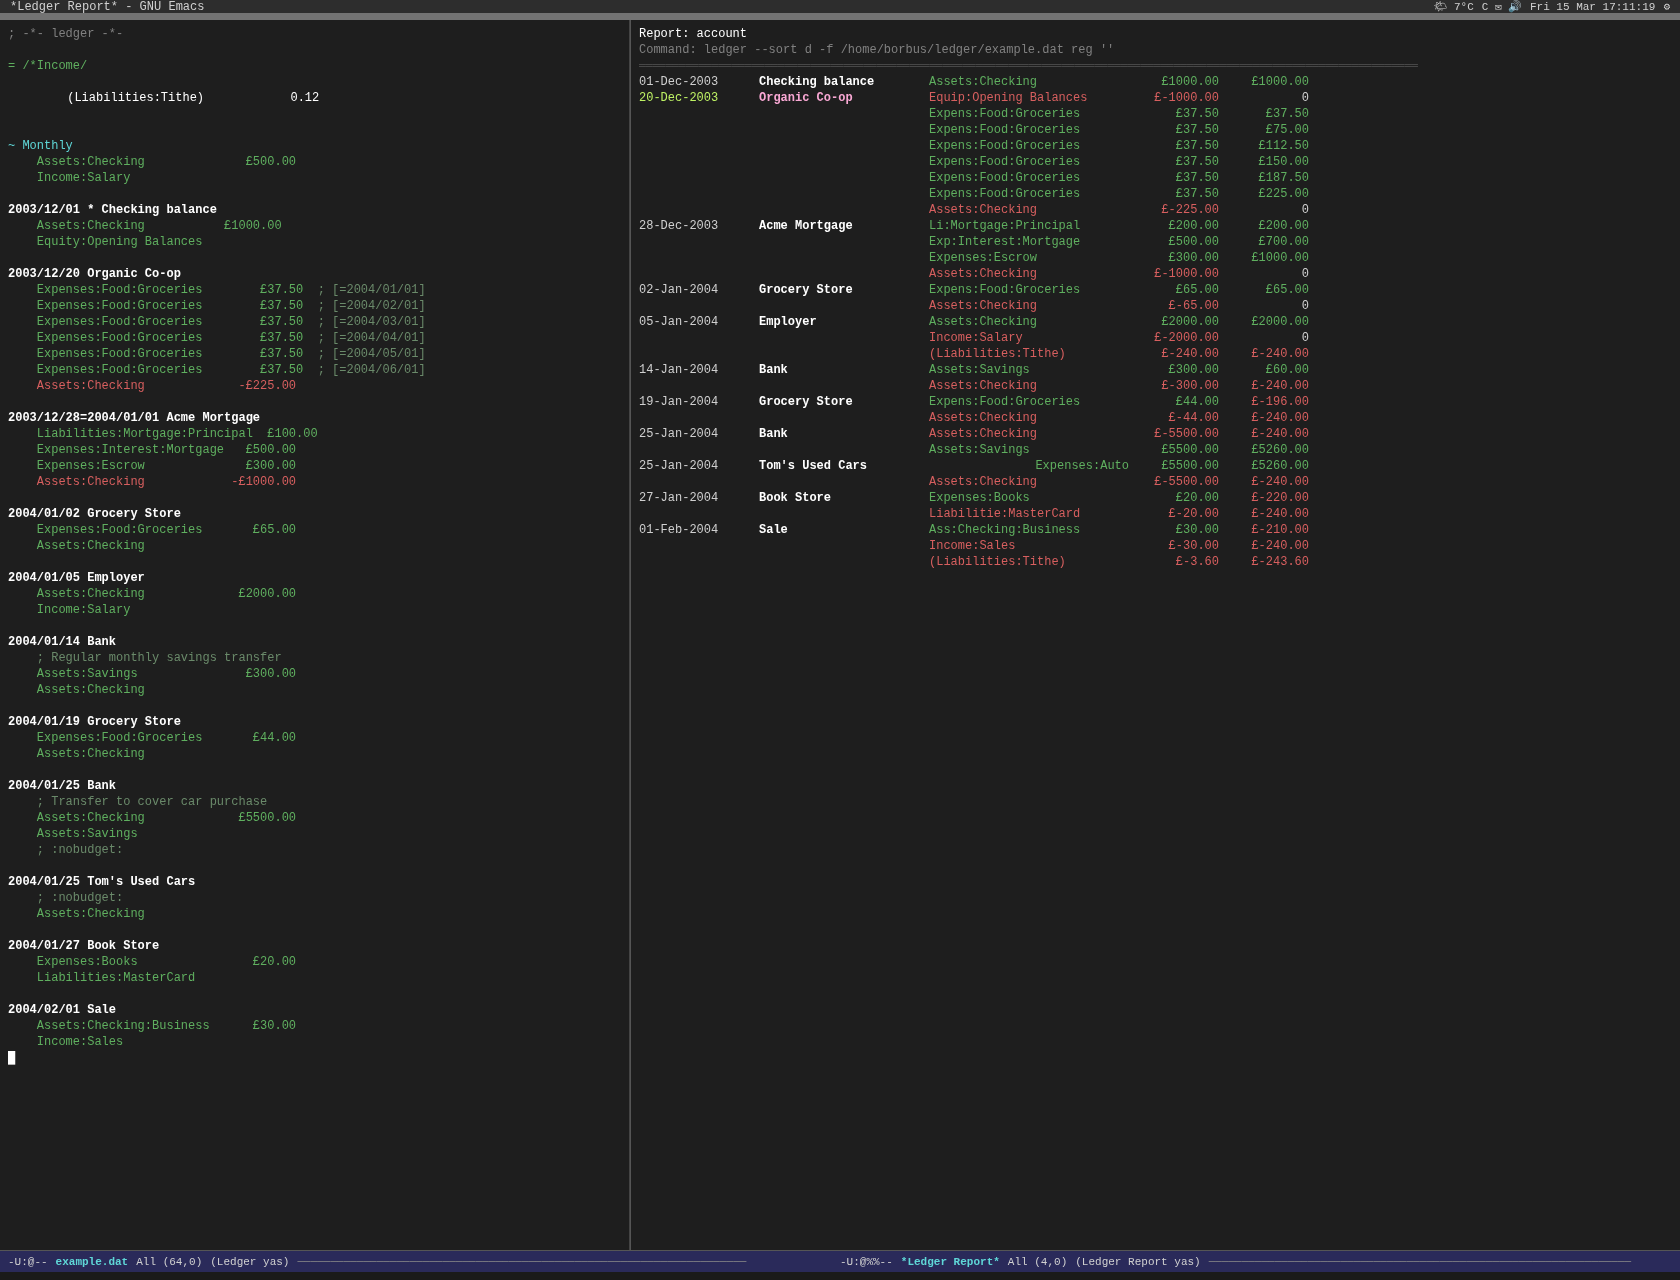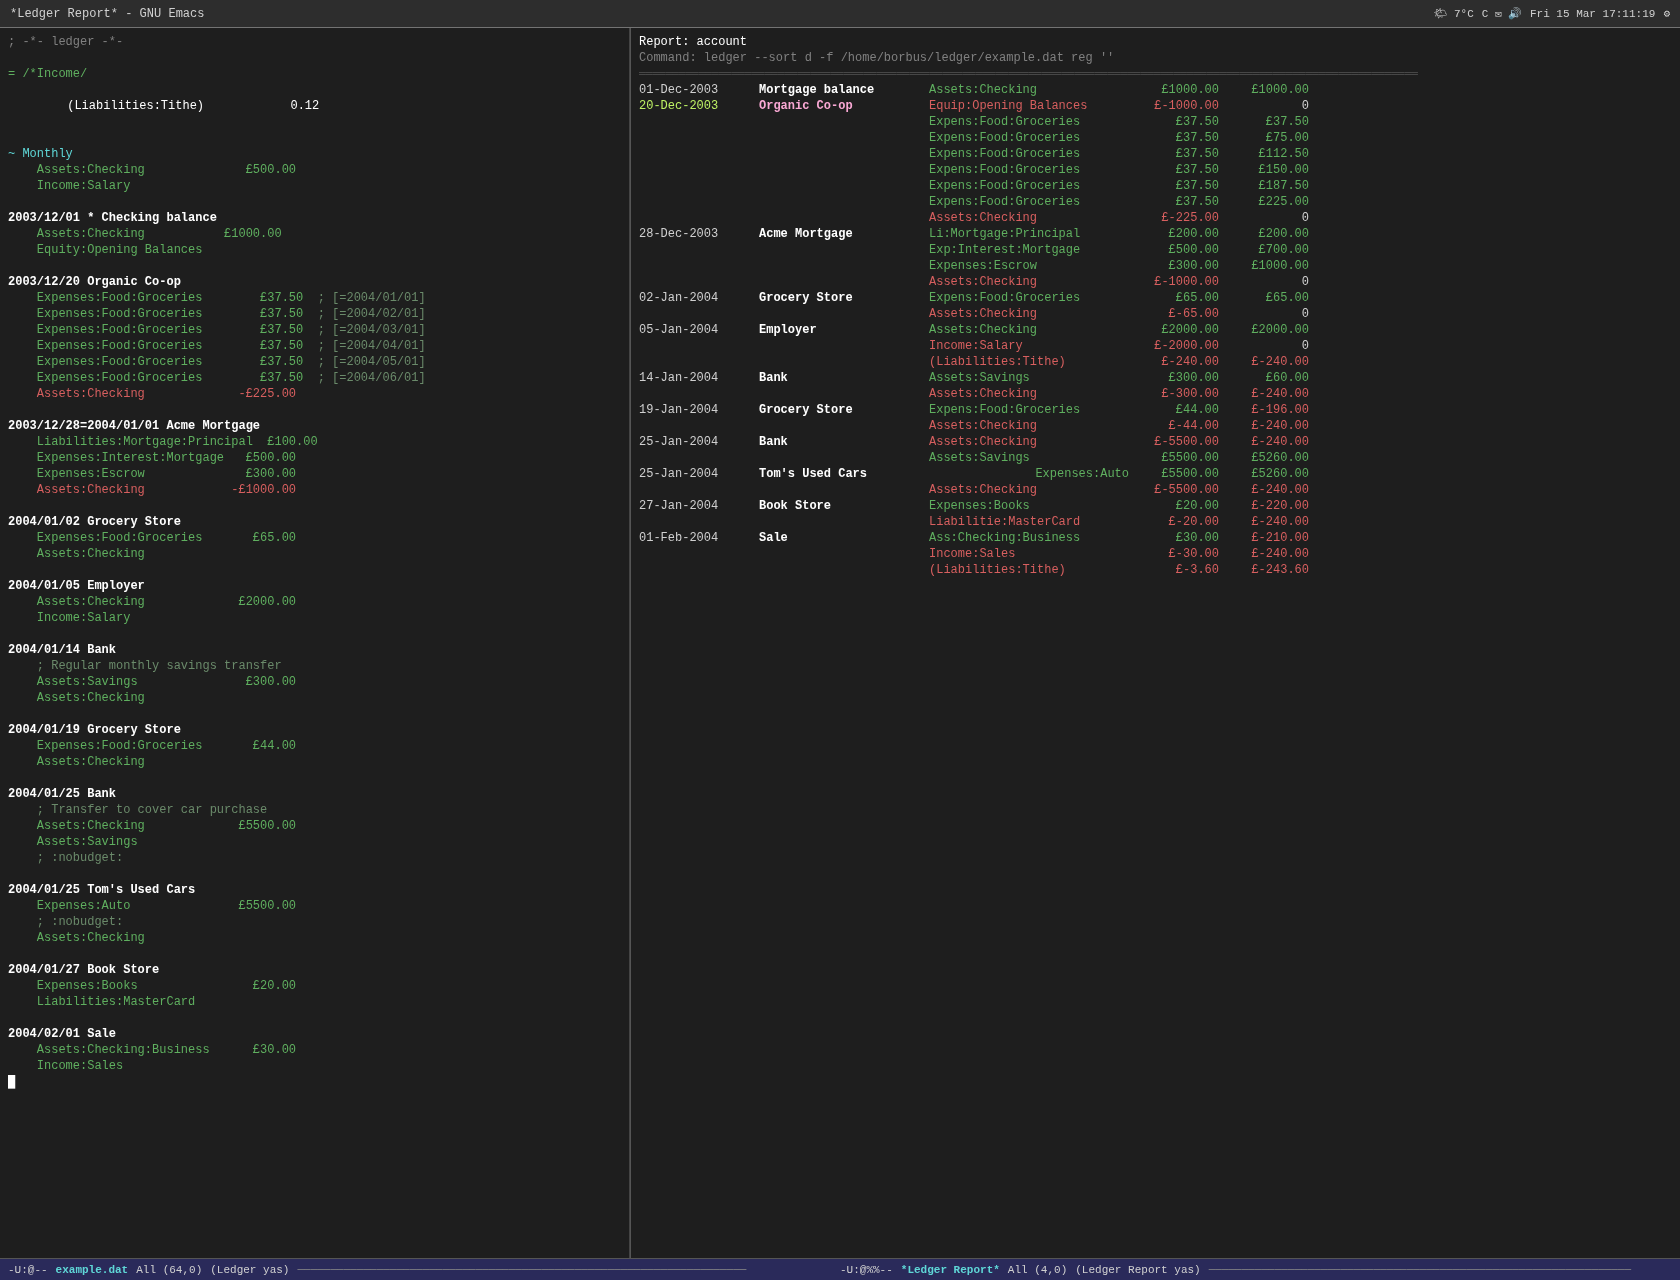--- a/index.html
+++ b/index.html
@@ -9,26 +9,26 @@
       font-size: 12px;
       color: #d0d0d0;
       width: 1680px;
       height: 1280px;
       overflow: hidden;
     }
 
     
     .titlebar {
       background: #2d2d2d;
-      height: 28px;
+      height: 20px;
       display: flex;
       align-items: center;
       justify-content: space-between;
       padding: 0 10px;
-      border-bottom: 1px solid #737373;
+      border-bottom: 7px solid #737373;
     }
     .titlebar-title {
       color: #d0d0d0;
       font-size: 12px;
     }
     .titlebar-right {
       display: flex;
       align-items: center;
       gap: 8px;
       color: #d0d0d0;
@@ -174,21 +174,20 @@
     <div class="line green">    Expenses:Food:Groceries       £44.00</div>
     <div class="line green">    Assets:Checking</div>
     <div class="line">&nbsp;</div>
     <div class="line"><span class="white bold">2004/01/25 Bank</span></div>
     <div class="line comment">    ; Transfer to cover car purchase</div>
     <div class="line green">    Assets:Checking             £5500.00</div>
     <div class="line green">    Assets:Savings</div>
     <div class="line comment">    ; :nobudget:</div>
     <div class="line">&nbsp;</div>
     <div class="line"><span class="white bold">2004/01/25 Tom's Used Cars</span></div>
-    <div class="line green">    Expenses:Auto               £5500.00</div>
     <div class="line comment">    ; :nobudget:</div>
     <div class="line green">    Assets:Checking</div>
     <div class="line">&nbsp;</div>
     <div class="line"><span class="white bold">2004/01/27 Book Store</span></div>
     <div class="line green">    Expenses:Books                £20.00</div>
     <div class="line green">    Liabilities:MasterCard</div>
     <div class="line">&nbsp;</div>
     <div class="line"><span class="white bold">2004/02/01 Sale</span></div>
     <div class="line green">    Assets:Checking:Business      £30.00</div>
     <div class="line green">    Income:Sales</div>
@@ -197,21 +196,21 @@
 
   <div class="pane-divider"></div>
 
   <div class="right-pane">
     <div class="line white">Report: account</div>
     <div class="line gray">Command: ledger --sort d -f /home/borbus/ledger/example.dat reg ''</div>
     <div class="divider" style="color:#555; font-size:11px; line-height:16px;">══════════════════════════════════════════════════════════════════════════════════════════════════════════════════════</div>
 
     <div class="report-line">
       <span style="color:#d0d0d0; width:120px; display:inline-block;">01-Dec-2003</span>
-      <span style="color:#ffffff; font-weight:bold; width:170px; display:inline-block;">Mortgage balance</span>
+      <span style="color:#ffffff; font-weight:bold; width:170px; display:inline-block;">Checking balance</span>
       <span style="color:#5faf5f; width:200px; display:inline-block;">Assets:Checking</span>
       <span style="color:#5faf5f; width:90px; display:inline-block; text-align:right;">£1000.00</span>
       <span style="color:#5faf5f; width:90px; display:inline-block; text-align:right;">£1000.00</span>
     </div>
 
     <div class="report-line">
       <span style="color:#bef264; width:120px; display:inline-block;">20-Dec-2003</span>
       <span style="color:#f9a8d4; font-weight:bold; width:170px; display:inline-block;">Organic Co-op</span>
       <span style="color:#d75f5f; width:200px; display:inline-block;">Equip:Opening Balances</span>
       <span style="color:#d75f5f; width:90px; display:inline-block; text-align:right;">£-1000.00</span>

